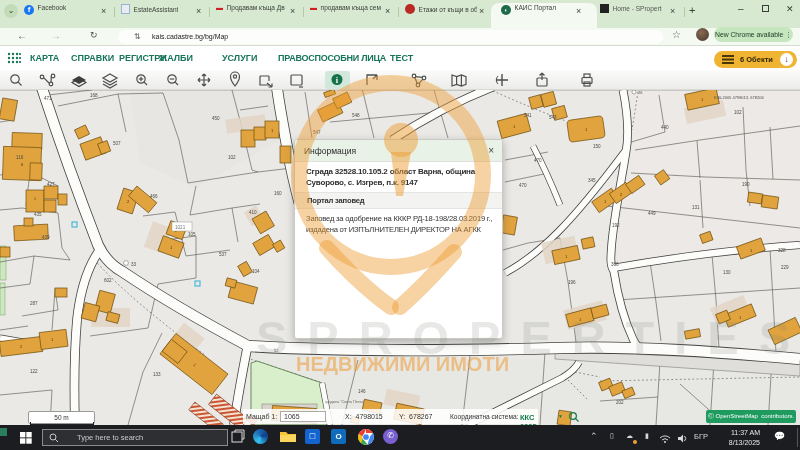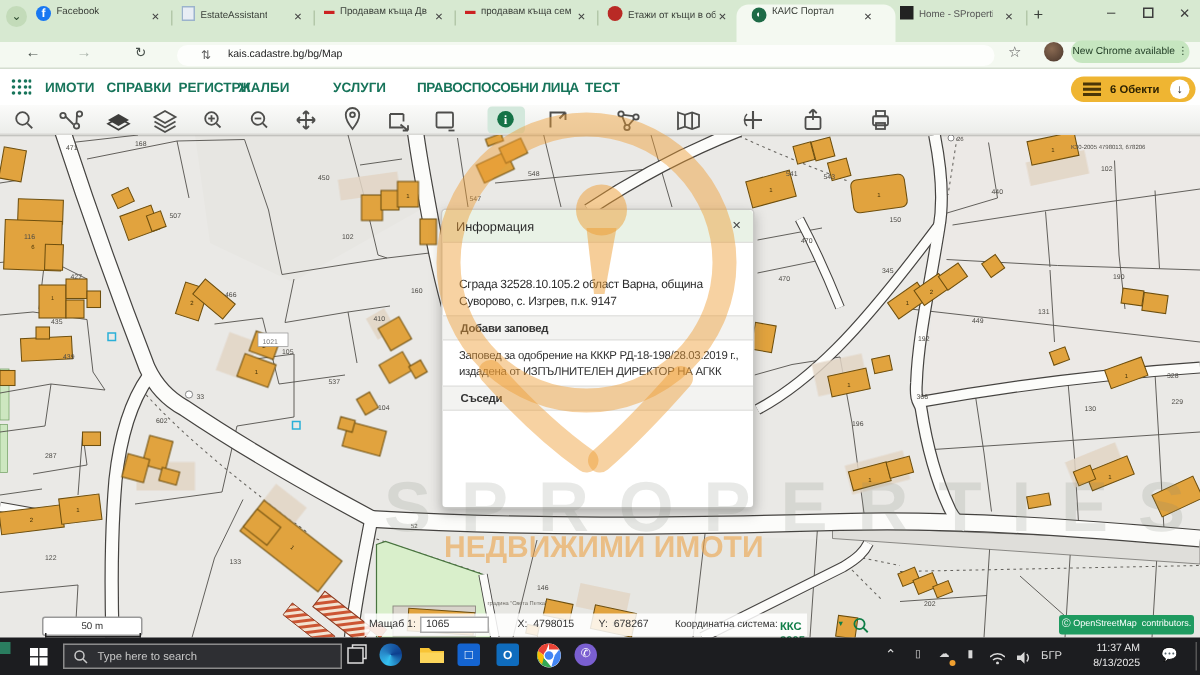--- a/index.html
+++ b/index.html
@@ -81,21 +81,21 @@
           <circle cx="2" cy="6" r="1.2"></circle>
           <circle cx="6" cy="6" r="1.2"></circle>
           <circle cx="10" cy="6" r="1.2"></circle>
           <circle cx="13" cy="6" r="1.1"></circle>
           <circle cx="2" cy="10" r="1.2"></circle>
           <circle cx="6" cy="10" r="1.2"></circle>
           <circle cx="10" cy="10" r="1.2"></circle>
           <circle cx="13" cy="10" r="1.1"></circle>
         </g>
  </svg>
- <span class="nav" style="left:30px;">ИМОТИ</span>
+ <span class="nav" style="left:30px;">КАРТА</span>
  <span class="nav" style="left:71px;">СПРАВКИ</span>
  <span class="nav" style="left:119px;">РЕГИСТРИ</span>
  <span class="nav" style="left:159px;">ЖАЛБИ</span>
  <span class="nav" style="left:222px;">УСЛУГИ</span>
  <span class="nav" style="left:278px;letter-spacing:-0.25px;">ПРАВОСПОСОБНИ ЛИЦА</span>
  <span class="nav" style="left:390px;">ТЕСТ</span>
 </div>
 
 <div class="abs" style="left:714px;top:51px;width:83px;height:17px;border-radius:9px;background:#efb532;z-index:6;">
  <span class="abs" style="left:8px;top:4px;width:12px;height:2px;background:#4a3607;box-shadow:0 3.5px 0 #4a3607,0 7px 0 #4a3607;"></span>
@@ -423,24 +423,23 @@
 <rect x="172" y="222" width="20" height="9" fill="#fff" stroke="#999" stroke-width="0.5"></rect>
       <text x="175" y="229" font-size="4.6" fill="#777">1021</text>
 <rect x="195" y="281" width="5" height="5" fill="none" stroke="#2ab0d8" stroke-width="1"></rect>
 <rect x="72" y="222" width="5" height="5" fill="none" stroke="#2ab0d8" stroke-width="1"></rect>
 <rect x="425" y="306" width="5" height="5" fill="none" stroke="#2ab0d8" stroke-width="1"></rect>
 </svg>
 
 <div id="popup" style="overflow:hidden;">
  <div id="pophead">Информация<span style="position:absolute;right:8px;top:0;font-size:10px;color:#444;">×</span></div>
  <div id="popbody">
-  <div style="margin-top:22px;font-weight:normal;line-height:11px;color:#2e2e2e;font-size:8px;letter-spacing:-0.2px;white-space:nowrap;">Сграда 32528.10.105.2 област Варна, община<br>Суворово, с. Изгрев, п.к. 9147</div>
-  <div class="pband" style="margin-top:4px;">Добави заповед</div>
+  <div style="margin-top:4px;font-weight:bold;line-height:11px;color:#2e2e2e;font-size:8px;letter-spacing:-0.2px;white-space:nowrap;">Сграда 32528.10.105.2 област Варна, община<br>Суворово, с. Изгрев, п.к. 9147</div>
+  <div class="pband" style="margin-top:4px;">Портал заповед</div>
   <div style="margin-top:4px;line-height:11px;white-space:nowrap;">Заповед за одобрение на КККР РД-18-198/28.03.2019 г.,<br>издадена от ИЗПЪЛНИТЕЛЕН ДИРЕКТОР НА АГКК</div>
-  <div class="pband" style="margin-top:4px;">Съседи</div>
  </div>
 </div>
 
 <svg class="abs" style="left:0;top:46px;z-index:30;pointer-events:none;" width="800" height="360" viewBox="0 46 800 360">
  <g fill="none" stroke="rgba(238,158,52,0.46)" stroke-width="16">
   <circle cx="391" cy="175" r="92"></circle>
   <path d="M327,248 Q360,285 391,307" stroke-linecap="round"></path>
   <path d="M454,252 Q425,285 400,307" stroke-linecap="round"></path>
  </g>
  <g fill="rgba(238,158,52,0.5)">
@@ -478,21 +477,21 @@
           <rect x="6.3" y="0" width="5.4" height="5.4"></rect>
           <rect x="0" y="6.3" width="5.4" height="5.4"></rect>
           <rect x="6.3" y="6.3" width="5.4" height="5.4"></rect>
         </g>
       </svg>
  <div id="searchbox">
   <svg class="abs" style="left:6px;top:3px;" width="10" height="10" viewBox="0 0 10 10">
           <circle cx="4" cy="4" r="3" fill="none" stroke="#c9c9c9" stroke-width="1"></circle>
           <line x1="6.3" y1="6.3" x2="9" y2="9" stroke="#c9c9c9" stroke-width="1"></line>
         </svg>
-  <span style="margin-left:22px;text-align:center;">Type here to search</span>
+  <span style="margin-left:34px;text-align:center;">Type here to search</span>
  </div>
  <svg class="tico" style="left:229px;" width="18" height="18" viewBox="0 0 18 18">
         <rect x="3" y="4" width="10" height="10" fill="none" stroke="#ddd" stroke-width="1"></rect>
         <path d="M6,4 L6,2 L15,2 L15,11 L13,11" fill="none" stroke="#ddd" stroke-width="1"></path>
       </svg>
  <div class="tico" style="left:253px;top:4px;width:15px;height:15px;border-radius:50%;background:conic-gradient(from 200deg,#35c1f1,#2272b9,#0d3f8e,#35c1f1);"></div>
  <svg class="tico" style="left:279px;" width="18" height="18" viewBox="0 0 18 18">
         <path d="M1,5 L1,14 L17,14 L17,6 L9,6 L7,4 L1,4 Z" fill="#f8c435"></path>
         <path d="M1,7 L17,7 L17,14 L1,14 Z" fill="#fcd65c"></path>
       </svg>

